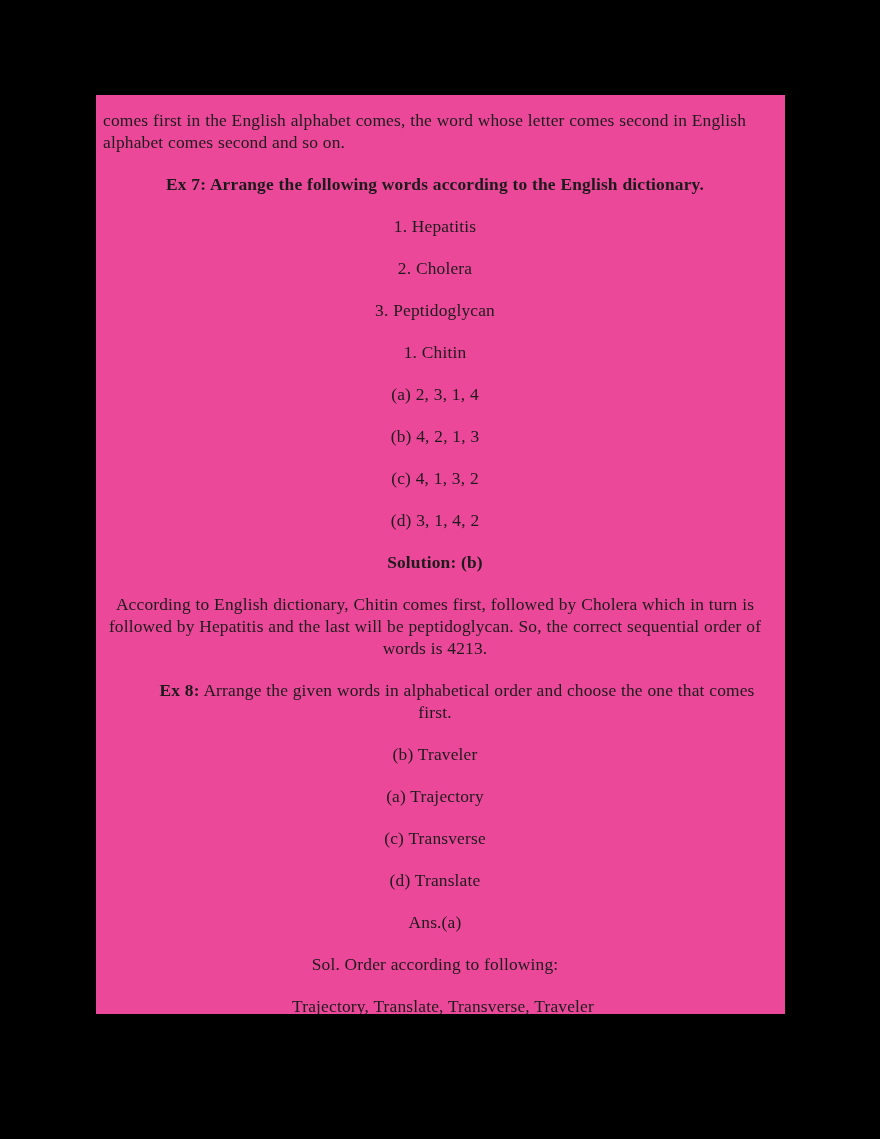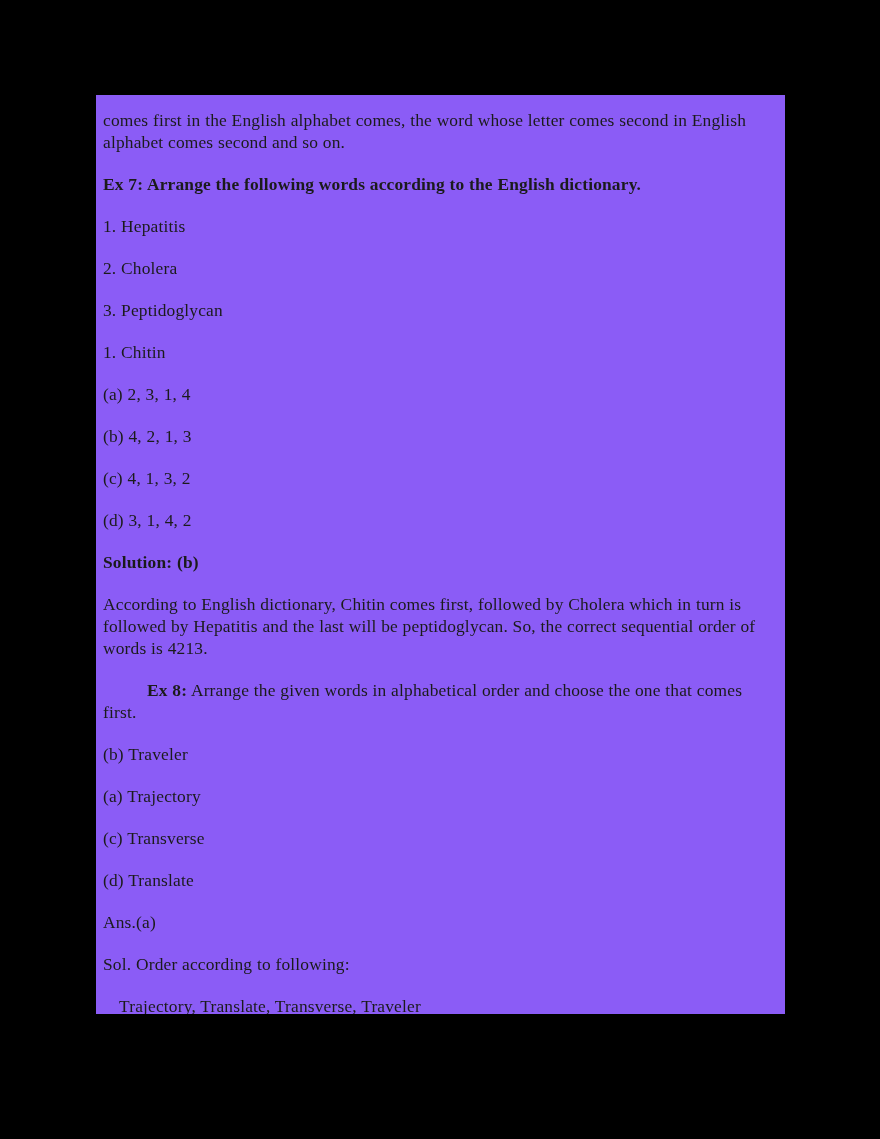--- a/index.html
+++ b/index.html
@@ -15,21 +15,21 @@
     overflow: hidden;
   }
 
   
   #page-viewport {
     position: absolute;
     left: 96px;
     top: 95px;
     width: 689px;
     height: 919px;
-    background: #8b5cf6;
+    background: #ec4899;
     overflow: hidden;
   }
 
   #doc-body {
     position: absolute;
     left: 0;
     top: 0;
     width: 689px;
     padding: 0;
     box-sizing: border-box;
@@ -41,20 +41,21 @@
     color: #1b1b1b;
     font-size: 17.4px;
     line-height: 22px;
     letter-spacing: 0.01em;
     word-spacing: 0.01em;
   }
 
   
   .para + .para {
     margin-top: 20px;
+    text-align: center;
   }
 
   .para.lead {
     margin-top: 14px;
   }
 
   .para.bold {
     font-weight: 700;
   }
 

